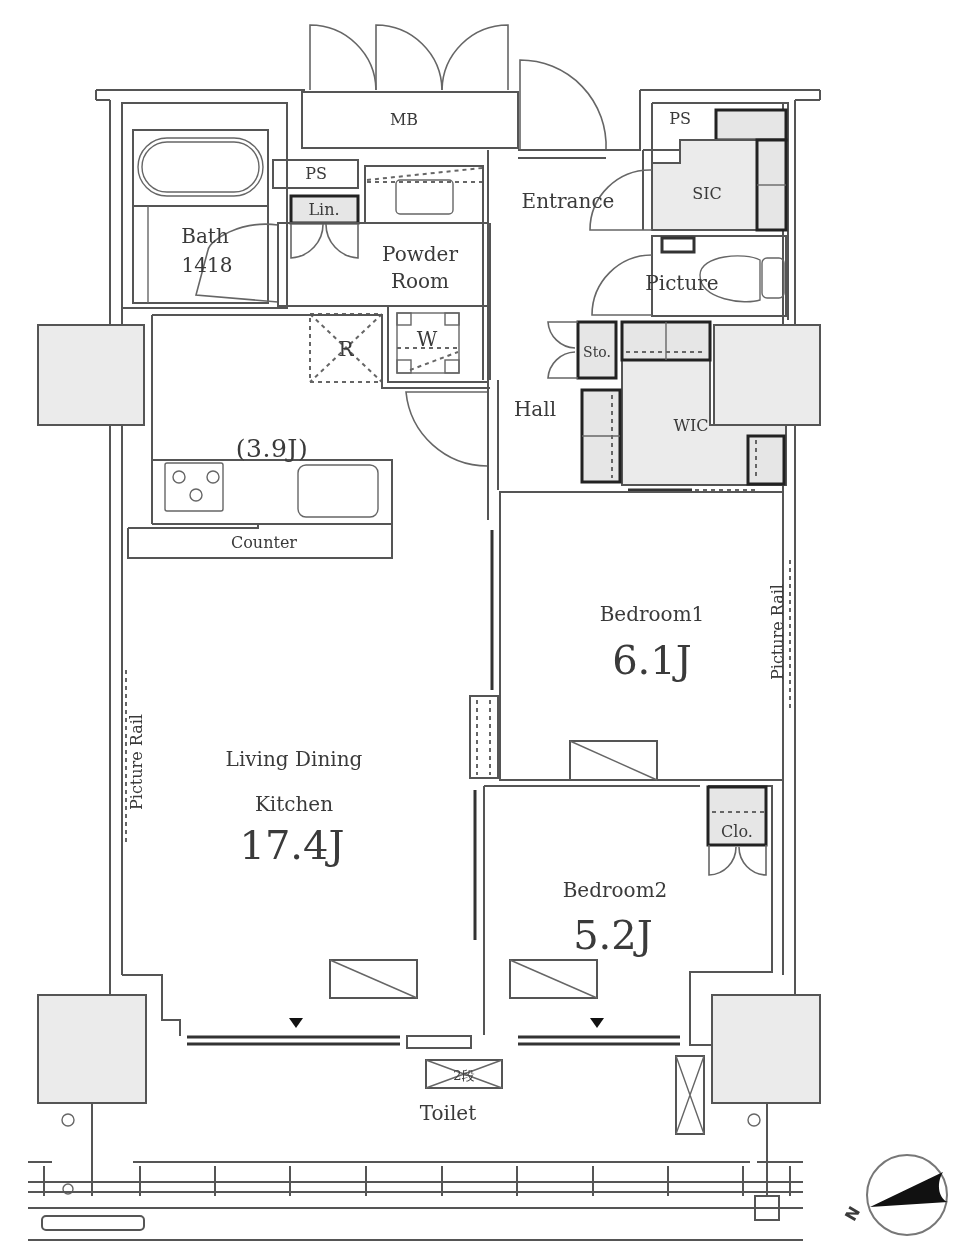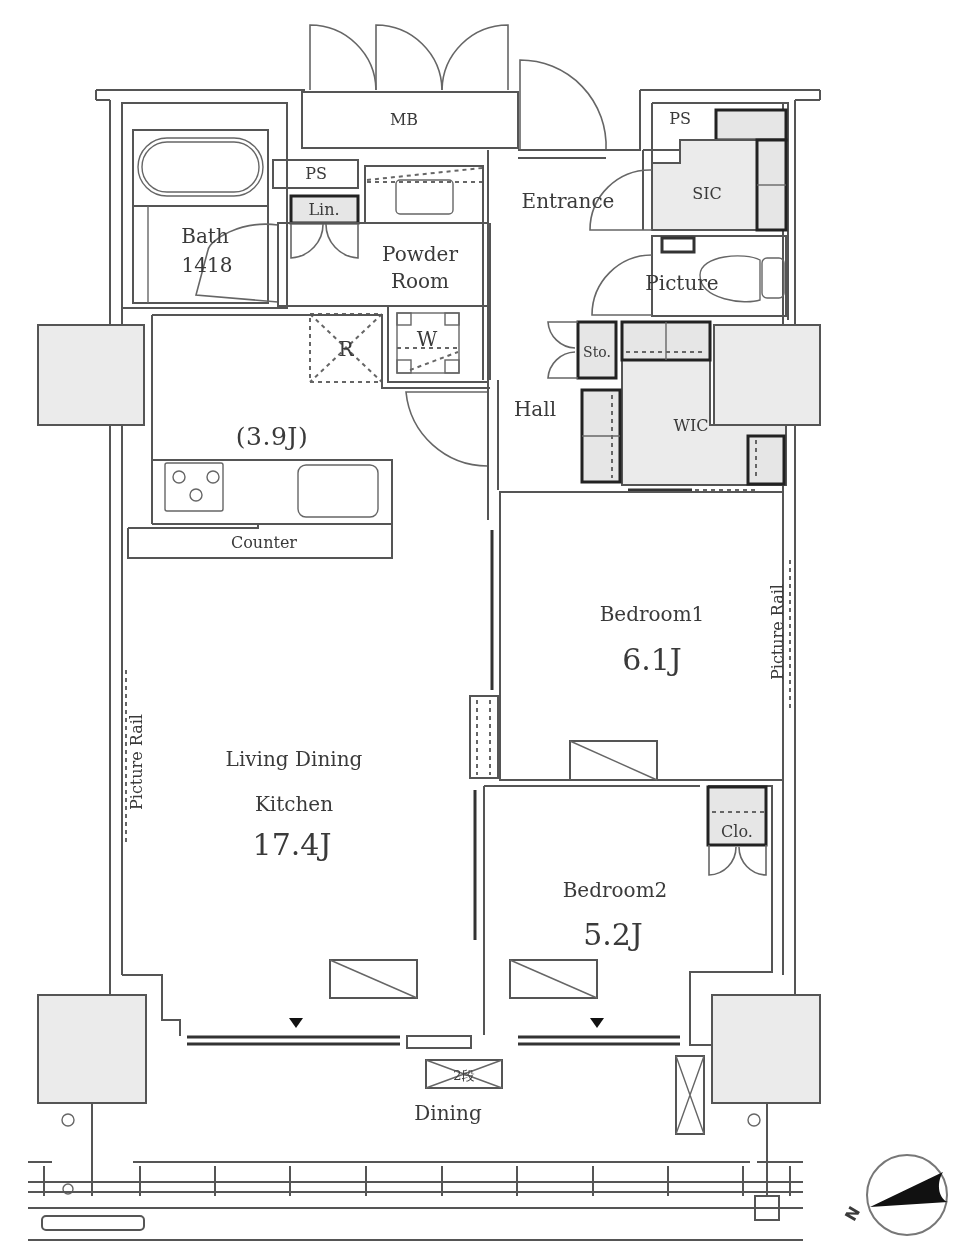--- a/index.html
+++ b/index.html
@@ -7,22 +7,22 @@
   svg { position: absolute; left: 0; top: 0; }
   .w { fill: none; stroke: #555; stroke-width: 2; }
   .wt { fill: none; stroke: #666; stroke-width: 1.4; }
   .wthick { fill: none; stroke: #333; stroke-width: 3; }
   .shade { fill: #ebebeb; stroke: #555; stroke-width: 2; }
   .shade-dk { fill: #e6e6e6; stroke: #222; stroke-width: 3; }
   .dash { fill: none; stroke: #666; stroke-width: 2; stroke-dasharray: 4 4; }
   .door { fill: none; stroke: #666; stroke-width: 1.6; }
   .fix { fill: #fff; stroke: #555; stroke-width: 2; }
   .lbl { position: absolute; color: #3a3a3a; white-space: nowrap; transform: translate(-50%, -50%); line-height: 1; }
-  .lbl.big { font-size: 23px; letter-spacing: 0.5px; }
-  .lbl.area { font-size: 30px; text-align: center; }
+  .lbl.big { font-size: 23px; letter-spacing: 0.5px; margin-top: 12px; }
+  .lbl.area { font-size: 40px; text-align: center; }
   .lbl.med { font-size: 20px; }
   .lbl.sm { font-size: 16px; }
   .lbl.vert { transform: translate(-50%, -50%) rotate(-90deg); font-size: 16px; }
 </style>
 </head>
 <body>
 
 <svg width="958" height="1258" viewBox="0 0 958 1258">
 
   <g>
@@ -220,14 +220,14 @@
 <div class="lbl area" style="left:652px; top:660px;">6.1J</div>
 <div class="lbl vert" style="left:778px; top:632px;">Picture Rail</div>
 <div class="lbl vert" style="left:137px; top:762px;">Picture Rail</div>
 <div class="lbl med" style="left:294px; top:752px;margin-top:7px;">Living Dining</div>
 <div class="lbl med" style="left:294px; top:804px;">Kitchen</div>
 <div class="lbl area" style="left:292px; top:845px;">17.4J</div>
 <div class="lbl med" style="left:615px; top:890px;">Bedroom2</div>
 <div class="lbl area" style="left:613px; top:935px;">5.2J</div>
 <div class="lbl sm" style="left:737px; top:832px;">Clo.</div>
 <div class="lbl sm" style="left:464px; top:1075px; font-size:13px;">2段</div>
-<div class="lbl med" style="left:448px; top:1113px;">Dining</div>
+<div class="lbl med" style="left:448px; top:1113px;">Toilet</div>
 <div class="lbl sm" style="left:853px; top:1214px; transform: translate(-50%,-50%) rotate(-60deg); font-weight:bold; font-family:'DejaVu Sans', sans-serif;">N</div>
 
 </body></html>

